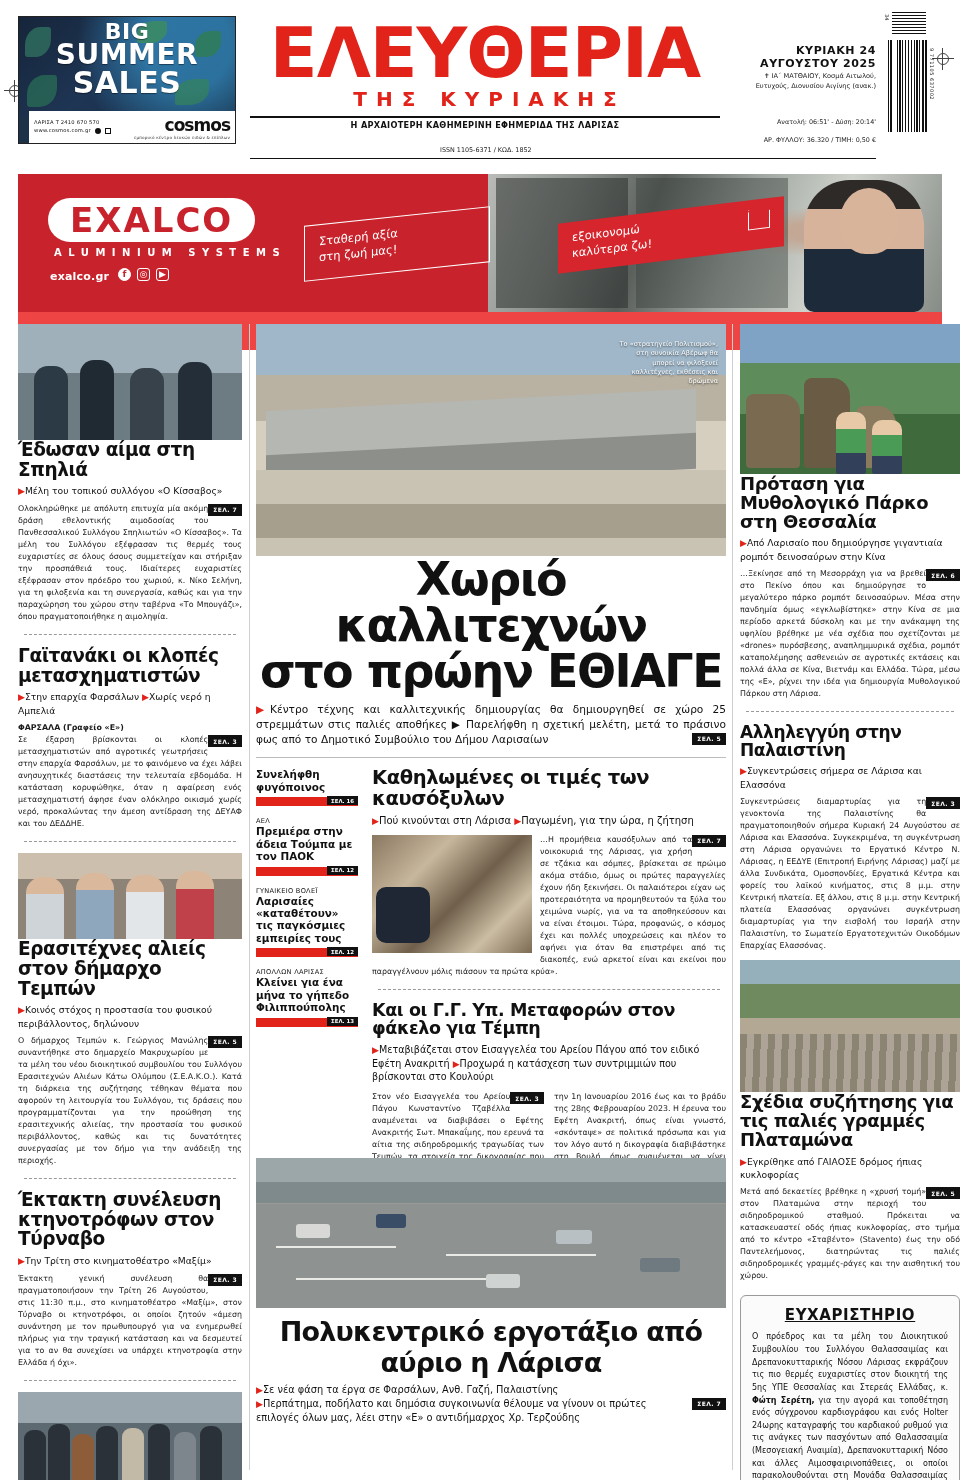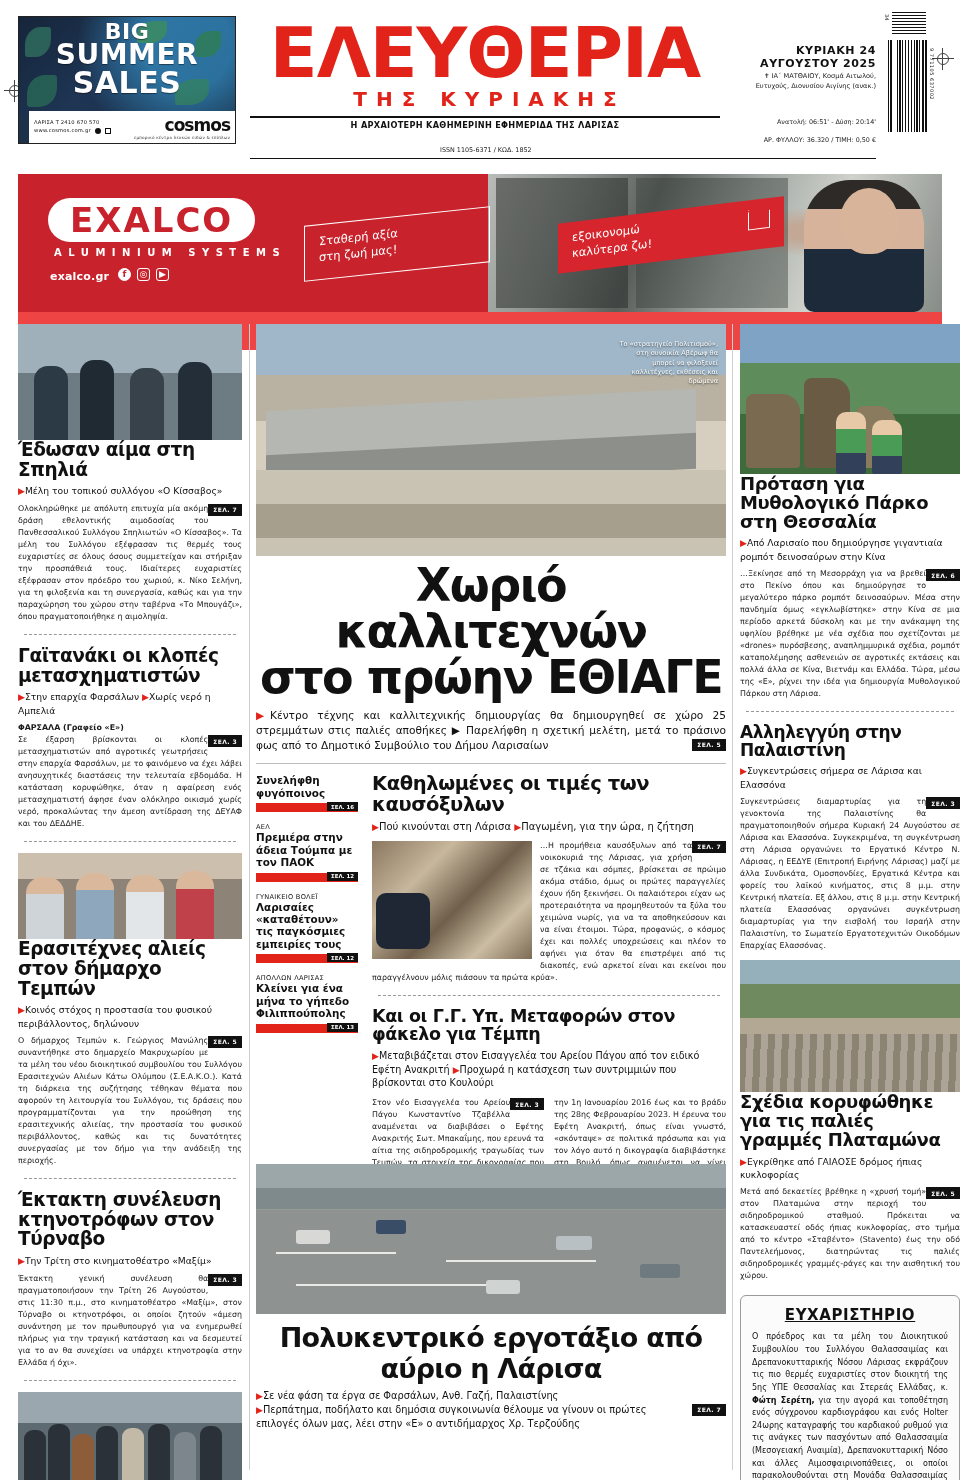--- a/index.html
+++ b/index.html
@@ -163,21 +163,21 @@
   .maincut { height:232px; position:relative; overflow:hidden;
     background:linear-gradient(180deg,#9fb7c9 0 22%, #b9b2a2 22% 42%, #d6cfc0 42% 72%, #b5aa97 72% 100%); }
   .maincut .roof { position:absolute; left:10px; top:76px; width:430px; height:56px; background:#b5b7b2; transform:skewY(-3deg); }
   .maincut .wall { position:absolute; left:10px; top:120px; width:430px; height:36px; background:#8d8f8a; transform:skewY(-3deg); }
   .maincut .ground { position:absolute; left:0; bottom:0; width:470px; height:86px; background:#c9c3b4; }
   .maincut .road { position:absolute; left:0; bottom:18px; width:470px; height:34px; background:#a79f8e; }
   .cap-over {
     position:absolute; right:8px; top:16px; width:100px; color:#fff; font-size:6.6px;
     line-height:1.42; text-align:right; text-shadow:0 1px 2px rgba(0,0,0,.7);
   }
-  .mainhl { font-size:46px; font-weight:bold; line-height:1.0; text-align:center; letter-spacing:-1.5px; margin-top:6px; }
+  .mainhl { font-size:46px; font-weight:bold; line-height:1.0; text-align:center; letter-spacing:-1.5px; }
   .mainkick { font-size:10.6px; line-height:1.42; text-align:justify; margin-top:8px; }
   .mainkick .ar { color:#e2231a; }
 
   .briefs { width:102px; }
   .brief { margin-bottom:11px; }
   .brief .eyebrow { font-size:6.6px; letter-spacing:.3px; color:#111; }
   .brief .t { font-size:10.4px; font-weight:bold; line-height:1.2; color:#111; }
   .brief .bar { position:relative; height:9px; background:#e2231a; margin-top:4px; }
   .brief .bar .sel2 { position:absolute; right:0; top:-1px; background:#111; color:#fff;
       font-size:5.4px; font-weight:bold; padding:1.5px 4px; }
@@ -550,21 +550,21 @@
           <span class="sel">ΣΕΛ. 3</span>
           <span>Συγκεντρώσεις διαμαρτυρίας για τη γενοκτονία της Παλαιστίνης θα πραγματοποιηθούν σήμερα Κυριακή 24 Αυγούστου σε Λάρισα και Ελασσόνα. Συγκεκριμένα, τη συγκέντρωση στη Λάρισα οργανώνει το Εργατικό Κέντρο Ν. Λάρισας, η ΕΕΔΥΕ (Επιτροπή Ειρήνης Λάρισας) μαζί με άλλα Συνδικάτα, Ομοσπονδίες, Εργατικά Κέντρα και φορείς του λαϊκού κινήματος, στις 8 μ.μ. στην Κεντρική πλατεία. Εξ άλλου, στις 8 μ.μ. στην Κεντρική πλατεία Ελασσόνας οργανώνει συγκέντρωση διαμαρτυρίας για την εισβολή του Ισραήλ στην Παλαιστίνη, το Σωματείο Εργατοτεχνιτών Οικοδόμων Επαρχίας Ελασσόνας.</span>
         </div>
       </div>
 
       <div class="photo-box p-rail" style="margin-top:8px;">
         <div class="track"></div>
       </div>
 
       <div>
-        <h2 class="hl">Σχέδια κορυφώθηκε για τις παλιές γραμμές Πλαταμώνα</h2>
+        <h2 class="hl">Σχέδια συζήτησης για τις παλιές γραμμές Πλαταμώνα</h2>
         <div class="kicker">
           <span class="ar">▶</span><span>Εγκρίθηκε από ΓΑΙΑΟΣΕ δρόμος ήπιας κυκλοφορίας</span>
         </div>
         <div class="body">
           <span class="sel">ΣΕΛ. 5</span>
           <span>Μετά από δεκαετίες βρέθηκε η «χρυσή τομή» στον Πλαταμώνα στην περιοχή του σιδηροδρομικού σταθμού. Πρόκειται να κατασκευαστεί οδός ήπιας κυκλοφορίας, στο τμήμα από το κέντρο «Σταβέντο» (Stavento) έως την οδό Παντελεήμονος, διατηρώντας τις παλιές σιδηροδρομικές γραμμές-ράγες και την αισθητική του χώρου.</span>
         </div>
       </div>
 
       <div class="thanks">

